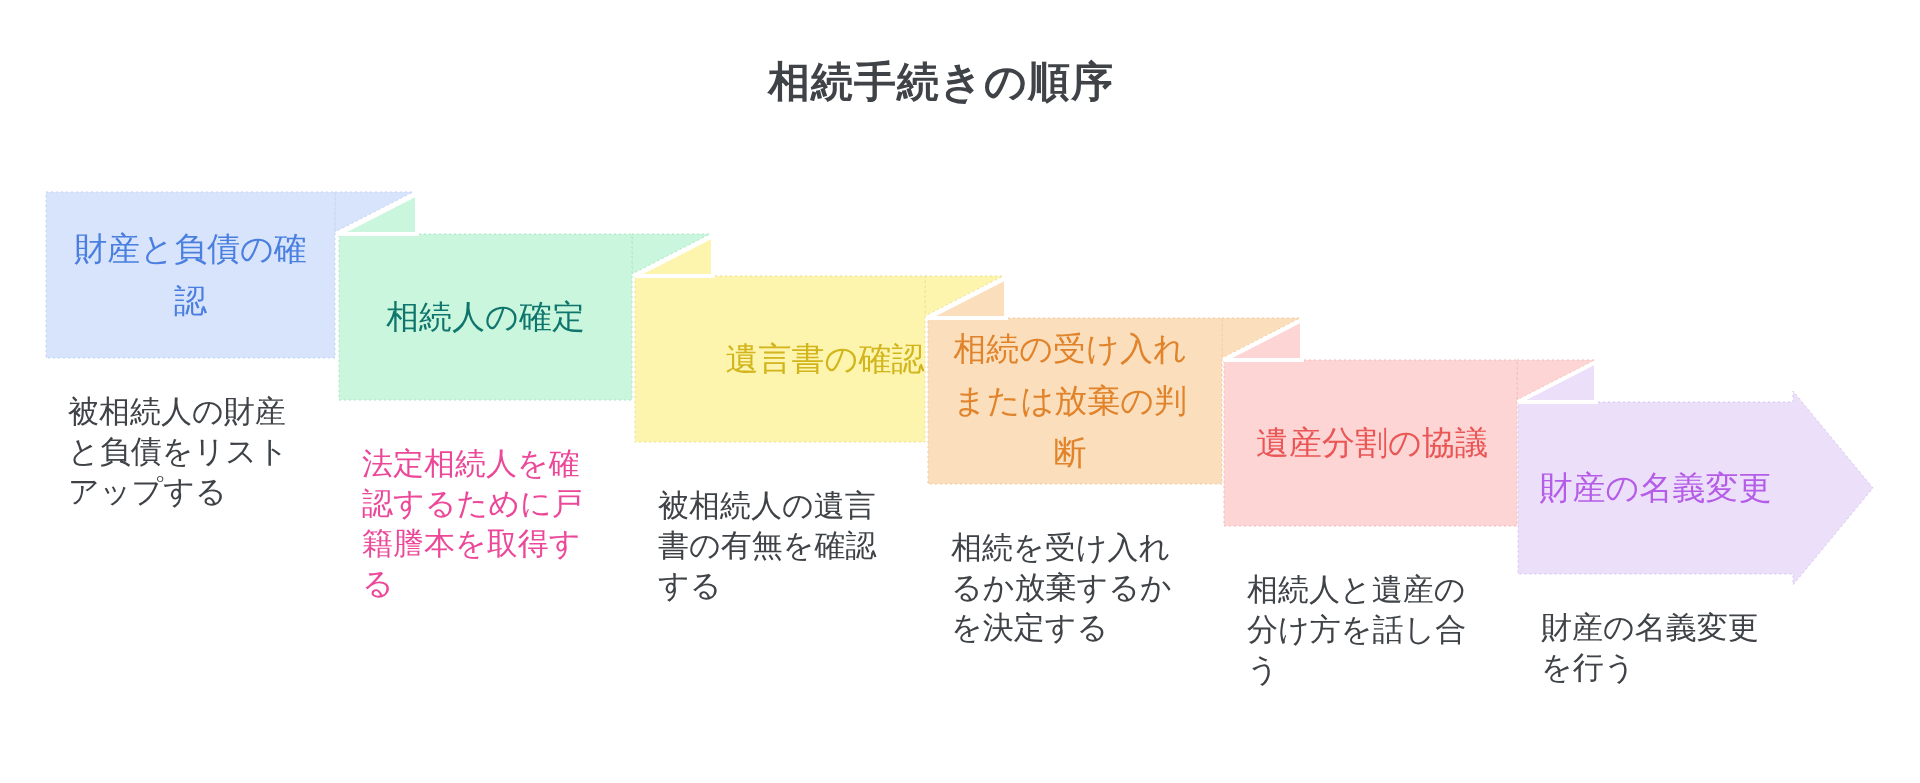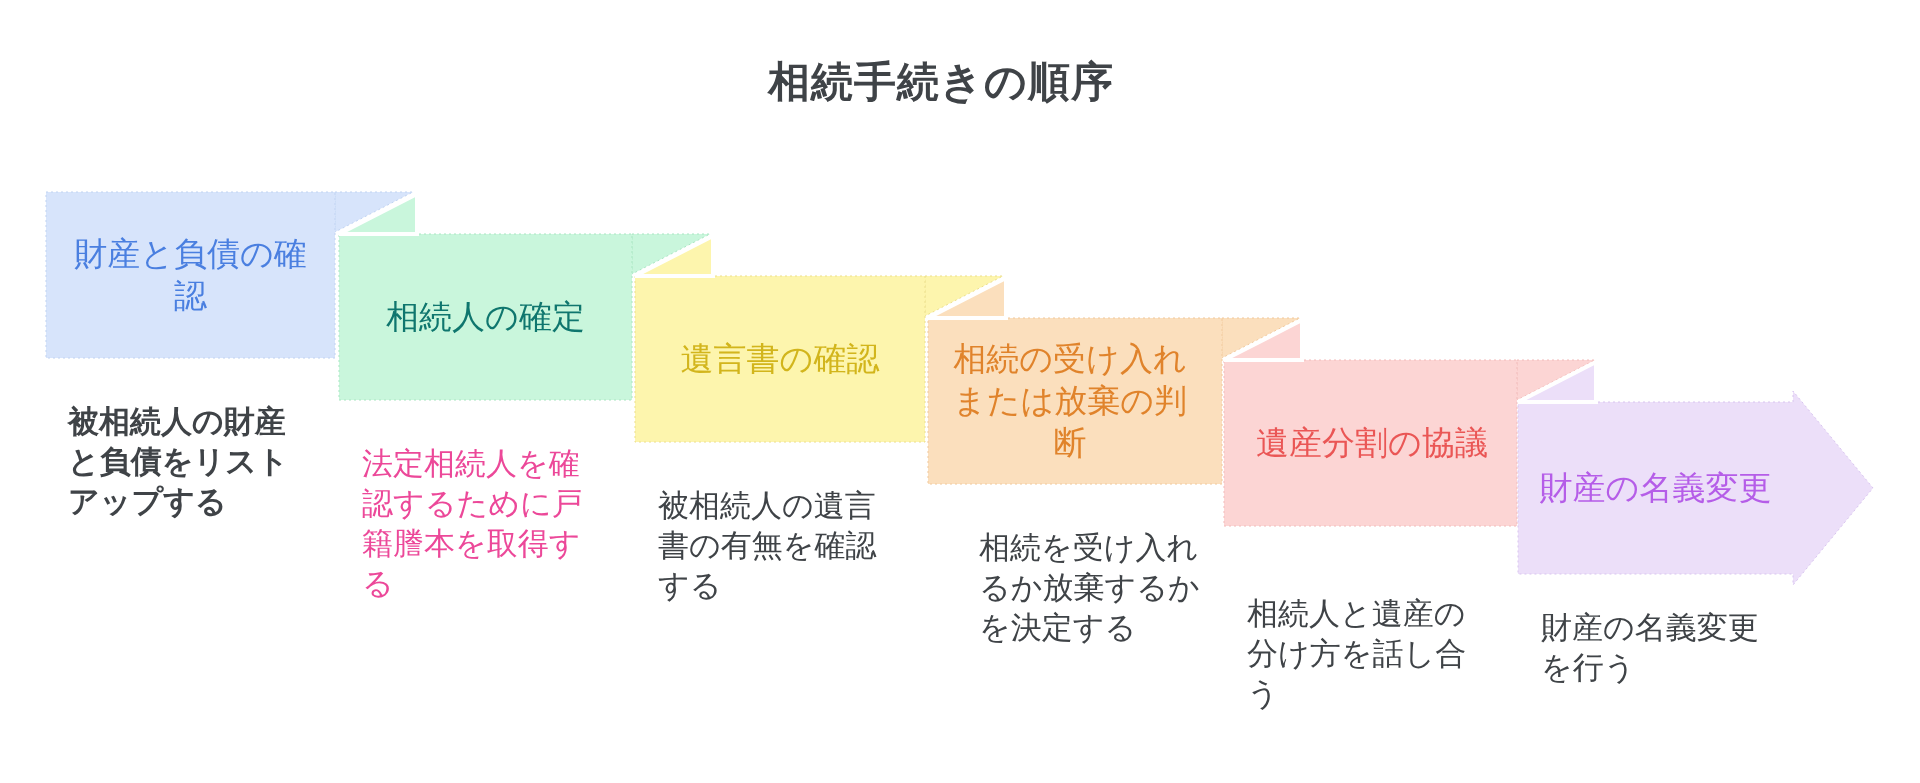--- a/index.html
+++ b/index.html
@@ -7,21 +7,21 @@
     position:relative;width:1920px;height:783px;background:#ffffff;overflow:hidden;
     font-family:"Liberation Sans","DejaVu Sans",sans-serif;
   }
   #diagram-svg{position:absolute;left:0;top:0;}
   .page-title{
     position:absolute;top:54px;left:941px;transform:translateX(-50%);
     font-size:42px;font-weight:bold;letter-spacing:1px;white-space:nowrap;
   }
   .step-label{
     position:absolute;display:flex;align-items:center;justify-content:center;
-    text-align:center;font-size:33px;line-height:42px;white-space:pre-line;
+    text-align:center;font-size:33px;line-height:52px;white-space:pre-line;
     pointer-events:none;
   }
   .step-desc{
     position:absolute;font-size:31px;line-height:40px;white-space:pre-line;
     pointer-events:none;
   }
 </style>
 </head>
 <body>
 
@@ -50,39 +50,39 @@
 
     <polygon points="1518,402 1793,402 1793,391 1873,488 1793,585 1793,574 1518,574" stroke-width="1" stroke-dasharray="2 3" fill="#ecdff9" stroke="#d8c4ef"></polygon>
     <polygon points="1518,402 1596,362 1596,402" stroke="#ffffff" stroke-width="4" stroke-linejoin="miter" fill="#ecdff9"></polygon>
   </svg>
 
   <div class="page-title" style="color: rgb(63, 67, 71);">相続手続きの順序</div>
 
   <div class="step-label" style="left: 46px; top: 192px; width: 289px; height: 166px; color: rgb(74, 127, 224);">財産と負債の確
 認</div>
   <div class="step-label" style="left: 339px; top: 234px; width: 293px; height: 166px; color: #0f766e;">相続人の確定</div>
-  <div class="step-label" style="left: 635px; top: 276px; width: 290px; height: 166px; color: rgb(210, 181, 28);">遺言書の確認</div>
+  <div class="step-label" style="left: 635px; top: 276px; width: 290px; height: 166px; color: rgb(210, 181, 28); padding-left: 45px;">遺言書の確認</div>
   <div class="step-label" style="left: 928px; top: 318px; width: 284px; height: 166px; color: rgb(224, 131, 43);">相続の受け入れ
 または放棄の判
 断</div>
   <div class="step-label" style="left: 1224px; top: 360px; width: 296px; height: 166px; color: rgb(234, 86, 85);">遺産分割の協議</div>
   <div class="step-label" style="left: 1518px; top: 402px; width: 275px; height: 172px; color: rgb(181, 93, 232);">財産の名義変更</div>
 
-  <div class="step-desc" style="left: 68px; top: 402px; width: 300px; color: rgb(63, 67, 71); font-weight: bold;">被相続人の財産
+  <div class="step-desc" style="left: 68px; top: 392px; width: 300px; color: rgb(63, 67, 71);">被相続人の財産
 と負債をリスト
 アップする</div>
   <div class="step-desc" style="left: 362px; top: 444px; width: 300px; color: #ec4899;">法定相続人を確
 認するために戸
 籍謄本を取得す
 る</div>
   <div class="step-desc" style="left: 658px; top: 486px; width: 300px; color: rgb(63, 67, 71);">被相続人の遺言
 書の有無を確認
 する</div>
-  <div class="step-desc" style="left: 951px; top: 528px; width: 300px; color: rgb(63, 67, 71); margin-left: 28px;">相続を受け入れ
+  <div class="step-desc" style="left: 951px; top: 528px; width: 300px; color: rgb(63, 67, 71);">相続を受け入れ
 るか放棄するか
 を決定する</div>
-  <div class="step-desc" style="left: 1247px; top: 570px; width: 300px; color: rgb(63, 67, 71); margin-top: 24px;">相続人と遺産の
+  <div class="step-desc" style="left: 1247px; top: 570px; width: 300px; color: rgb(63, 67, 71);">相続人と遺産の
 分け方を話し合
 う</div>
   <div class="step-desc" style="left: 1541px; top: 608px; width: 300px; color: rgb(63, 67, 71);">財産の名義変更
 を行う</div>
 
 </div>
 
 </body></html>

